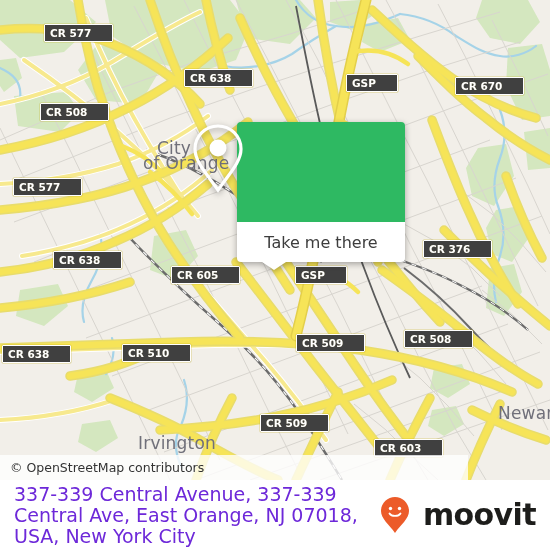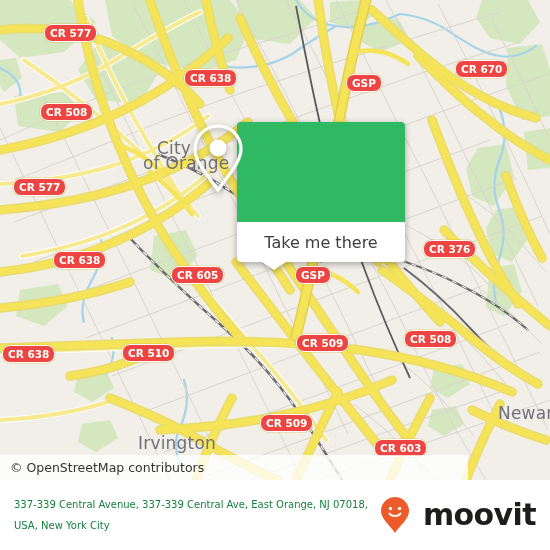--- a/index.html
+++ b/index.html
@@ -23,29 +23,29 @@
     line-height:15px;
     white-space:pre;
     letter-spacing:0.2px;
     pointer-events:none;
   }
   .map-label.big{font-size:17px;color:#70707a;}
 
   
   .shield{
     position:absolute;
-    background:#ef4444;
+    background:#404040;
     border:1.5px solid #ffffff;
-    border-radius:8px;
+    border-radius:1px;
     color:#ffffff;
     font-family:"DejaVu Sans", sans-serif;
     font-size:10.5px;
     font-weight:bold;
     line-height:12px;
-    padding:2px 5px 2px 5px;
+    padding:2px 21px 2px 5px;
     white-space:nowrap;
     box-shadow:0 0 0 0.5px rgba(190,170,10,.45);
     text-shadow:0 0 1px rgba(150,130,0,.30);
   }
 
   
   .attribution{
     position:absolute;left:0;bottom:0;width:468px;height:25px;
     background:rgba(255,255,255,.78);
     display:flex;align-items:center;
@@ -90,21 +90,21 @@
   
   .footer{
     position:absolute;left:0;top:480px;width:550px;height:70px;
     background:#ffffff;
     display:flex;align-items:center;
     box-sizing:border-box;padding:0 14px 0 14px;
   }
   .footer-addr{
     flex:1;
     font-family:"DejaVu Sans", sans-serif;
-    font-size:10px;line-height:21px;color:#15803d;
+    font-size:19px;line-height:21px;color:#6d28d9;
     padding-right:8px;
   }
   .brand{display:flex;align-items:center;gap:13px;}
   .brand-word{
     font-family:"DejaVu Sans", sans-serif;
     font-size:30px;line-height:30px;font-weight:bold;
     color:#1d1d1b;letter-spacing:-0.6px;
   }
 </style>
 </head>
@@ -305,21 +305,21 @@
     </svg>
 
     <div class="map-label big" style="left:157px;top:141px;">City</div>
     <div class="map-label big" style="left:143px;top:156px;">of Orange</div>
     <div class="map-label big" style="left:138px;top:436px;">Irvington</div>
     <div class="map-label big" style="left:498px;top:406px;">Newark</div>
 
     <div class="shield" style="left:44px;top:24px;">CR 577</div>
     <div class="shield" style="left:184px;top:69px;">CR 638</div>
     <div class="shield" style="left:346px;top:74px;">GSP</div>
-    <div class="shield" style="left:455px;top:60px;">CR 670</div>
+    <div class="shield" style="left:455px;top:77px;">CR 670</div>
     <div class="shield" style="left:40px;top:103px;">CR 508</div>
     <div class="shield" style="left:13px;top:178px;">CR 577</div>
     <div class="shield" style="left:423px;top:240px;">CR 376</div>
     <div class="shield" style="left:53px;top:251px;">CR 638</div>
     <div class="shield" style="left:171px;top:266px;">CR 605</div>
     <div class="shield" style="left:295px;top:266px;">GSP</div>
     <div class="shield" style="left:296px;top:334px;">CR 509</div>
     <div class="shield" style="left:404px;top:330px;">CR 508</div>
     <div class="shield" style="left:2px;top:345px;">CR 638</div>
     <div class="shield" style="left:122px;top:344px;">CR 510</div>

